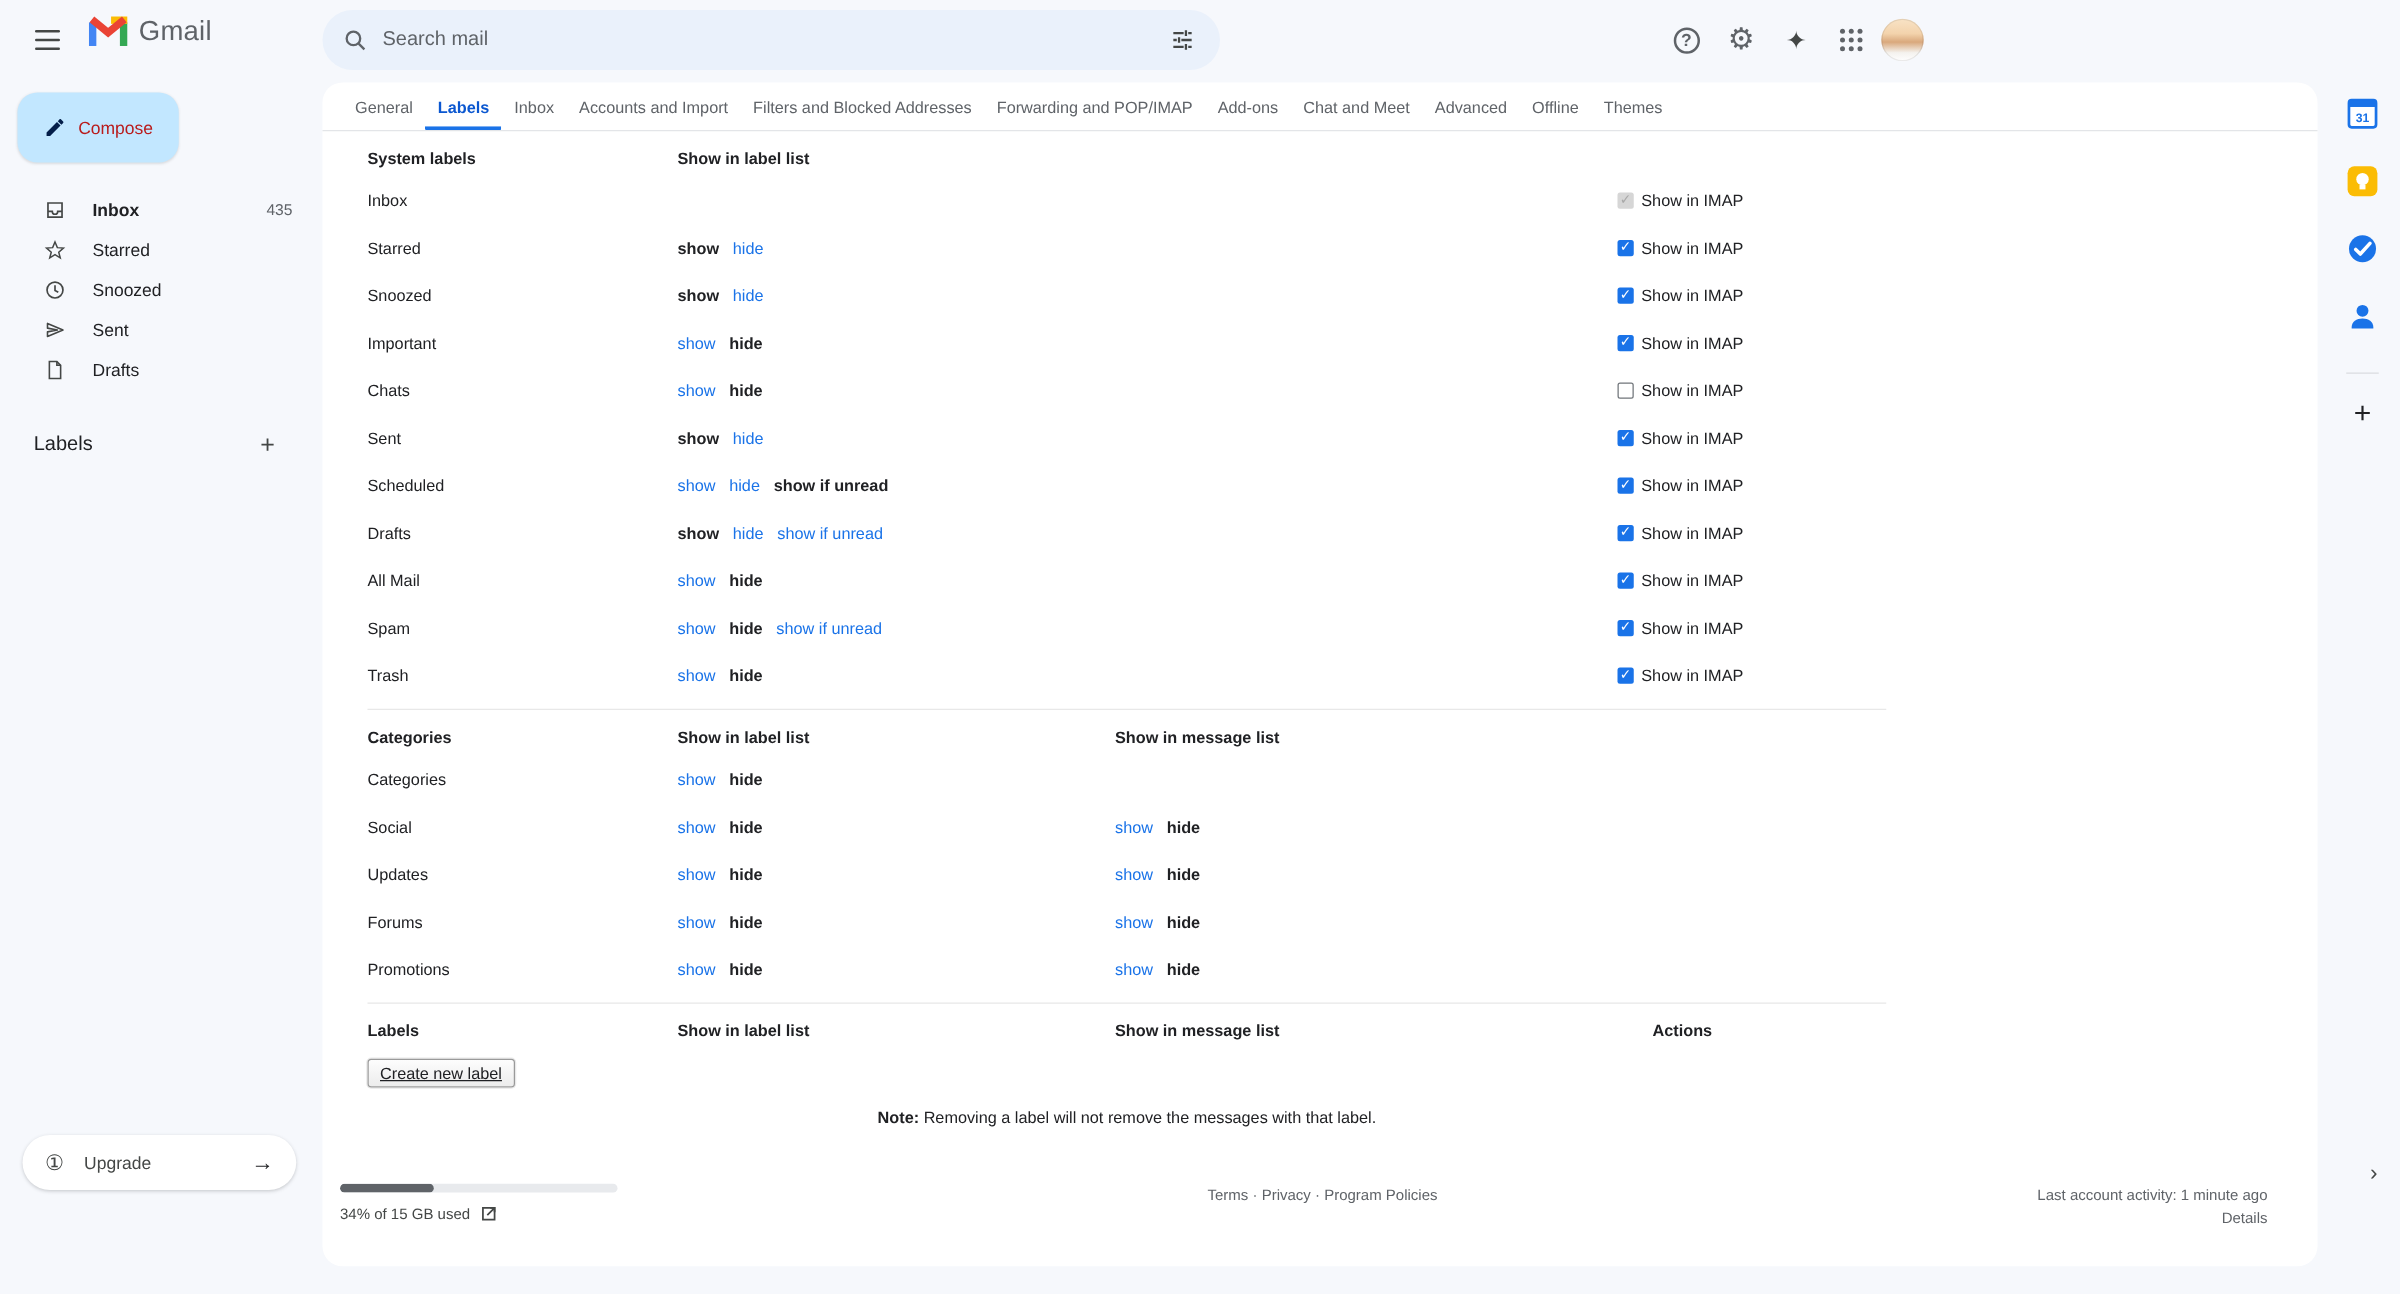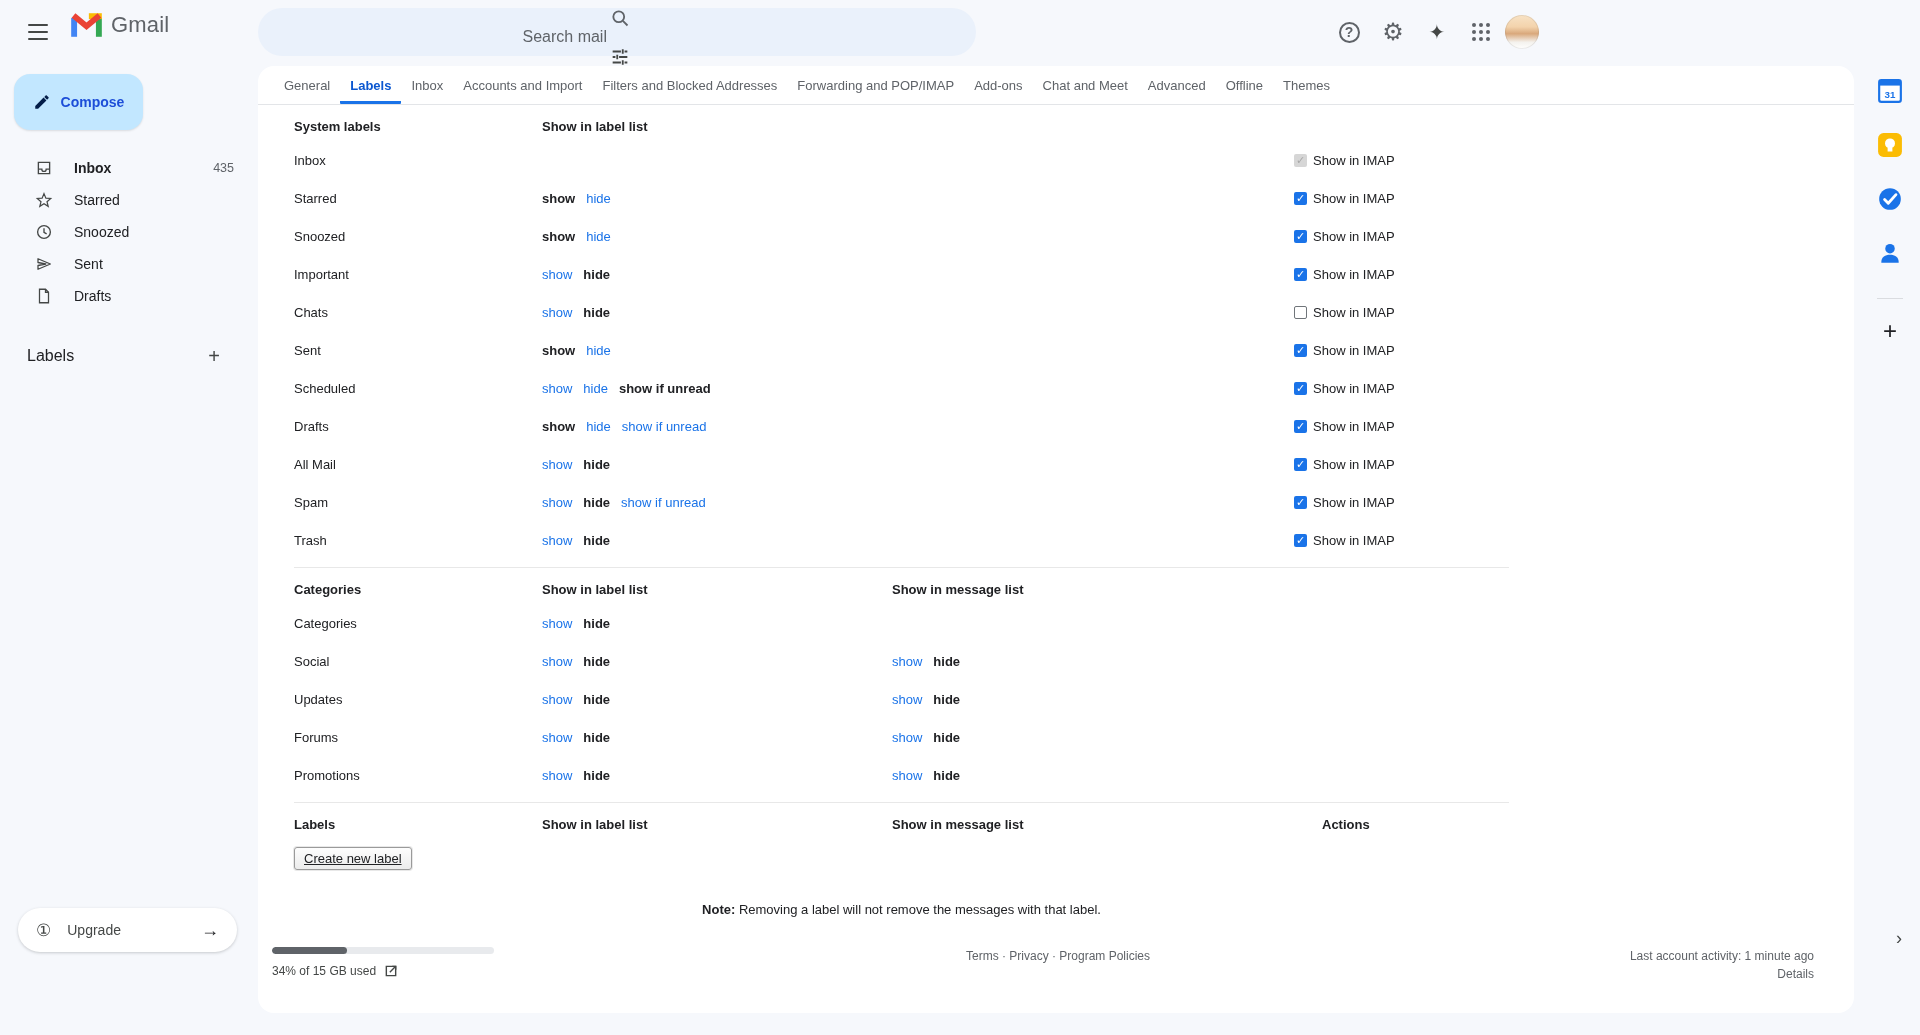--- a/index.html
+++ b/index.html
@@ -5,34 +5,34 @@
   * { margin:0; padding:0; box-sizing:border-box; }
   html,body { width:1920px; height:1035px; overflow:hidden; }
   body { background:#f6f8fc; font-family:"Liberation Sans", sans-serif; color:#202124; }
 
   
   .topbar { position:absolute; top:0; left:0; width:1547px; height:64px; display:flex; align-items:center; }
   .burger { position:absolute; left:18px; top:14px; width:40px; height:36px; display:flex; flex-direction:column; justify-content:center; gap:5px; padding:0 10px; cursor:pointer; border-radius:50%; }
   .burger span { display:block; height:2px; background:#444746; border-radius:1px; }
   .logo { position:absolute; left:70px; top:12px; display:flex; align-items:center; gap:8px; }
   .logo-text { font-size:22px; color:#5f6368; letter-spacing:0.2px; }
-  .search { position:absolute; left:258px; top:8px; width:718px; height:48px; background:#eaf1fb; border-radius:24px; display:flex; align-items:center; padding:0 10px 0 16px;flex-direction:column; }
+  .search { position:absolute; left:258px; top:8px; width:718px; height:48px; background:#eaf1fb; border-radius:24px; display:flex; align-items:center; padding:0 10px 0 16px; }
   .search input { flex:1; border:none; background:transparent; outline:none; font-size:16px; color:#202124; font-family:"Liberation Sans", sans-serif; margin-left:12px; }
   .search input::placeholder { color:#5f6368; }
   .iconbtn { width:40px; height:40px; border-radius:50%; display:flex; align-items:center; justify-content:center; cursor:pointer; color:#5f6368; }
   .topbar-right { position:absolute; right:8px; top:12px; display:flex; align-items:center; gap:4px; }
   .help-circle { width:21px; height:21px; border:2px solid #5f6368; border-radius:50%; font-size:14px; font-weight:bold; color:#5f6368; display:flex; align-items:center; justify-content:center; }
   .gear-glyph { font-size:24px; line-height:1; }
   .sparkle-glyph { font-size:20px; color:#444746; }
   .avatar { width:34px; height:34px; border-radius:50%; background:linear-gradient(180deg,#f8e3c6 0%,#f3d3ac 35%,#d9a87c 55%,#f4f2ee 80%,#ffffff 100%); box-shadow:inset 0 0 0 1px rgba(0,0,0,0.08); cursor:pointer; }
 
   
   .sidebar { position:absolute; left:0; top:64px; width:256px; }
   .compose { margin:10px 0 0 14px; width:129px; height:56px; background:#c2e7ff; border-radius:16px; display:flex; align-items:center; justify-content:center; gap:10px; cursor:pointer; box-shadow:0 1px 2px rgba(60,64,67,0.15); }
-  .compose .lbl { font-size:14px; font-weight:700; color:#1d4ed8; }
+  .compose .lbl { font-size:14px; font-weight:400; color:#b91c1c; }
   .nav { margin-top:22px; }
   .nav-item { height:32px; display:flex; align-items:center; padding:0 22px 0 34px; cursor:pointer; border-radius:0 16px 16px 0; }
   .nav-item .nicon { width:20px; height:20px; display:flex; align-items:center; justify-content:center; color:#444746; }
   .nav-item .nlabel { margin-left:20px; font-size:14px; color:#202124; flex:1; }
   .nav-item.bold .nlabel { font-weight:bold; }
   .nav-item .ncount { font-size:12.5px; color:#5f6368; }
   .labels-head { margin-top:30px; padding:0 28px 0 27px; display:flex; align-items:center; justify-content:space-between; }
   .labels-head .ltitle { font-size:16px; color:#202124; }
   .labels-head .plus { font-size:20px; color:#444746; cursor:pointer; width:28px; height:28px; display:flex; align-items:center; justify-content:center; border-radius:50%; }
   .upgrade { position:absolute; left:18px; top:844px; width:219px; height:44px; background:#ffffff; border-radius:22px; display:flex; align-items:center; padding:0 18px; box-shadow:0 1px 3px rgba(60,64,67,0.25); cursor:pointer; }
@@ -64,21 +64,21 @@
   .opt-link { color:#1a73e8; cursor:pointer; }
   .divider { border-top:1px solid #e8e8e8; margin:8px 0 6px 0; width:1215px; margin-left:36px; }
 
   .cb { width:13px; height:13px; border-radius:2px; display:inline-flex; align-items:center; justify-content:center; font-size:11px; line-height:1; cursor:pointer; }
   .cb.checked { background:#1a73e8; color:#fff; }
   .cb.unchecked { background:#fff; border:1.5px solid #70757a; }
   .cb.disabled { background:#d6d6d6; color:#a8a8a8; cursor:default; }
   .cb-label { margin-left:6px; color:#202124; }
 
   .create-btn { margin:8px 0 0 36px; font-size:13px; font-family:"Liberation Sans", sans-serif; color:#202124; background:linear-gradient(#fdfdfd,#ececec); border:1px solid #9a9a9a; border-radius:3px; padding:3px 9px; cursor:pointer; box-shadow:0 0 0 1px #e8e8e8;text-decoration:underline; }
-  .note { margin-top:32px; margin-left:36px; width:1215px; text-align:center; font-size:13px; color:#202124; }
+  .note { margin-top:16px; margin-left:36px; width:1215px; text-align:center; font-size:13px; color:#202124; }
   .note b { font-weight:bold; }
 
   
   .card-footer { position:absolute; left:14px; right:10px; bottom:14px; height:52px; font-size:12px; color:#5f6368; }
   .storage { position:absolute; left:0; top:0; width:240px; }
   .meter { width:222px; height:7px; background:#e8eaed; border-radius:4px; overflow:hidden; cursor:pointer; }
   .meter-fill { height:100%; background:#5f6368; border-radius:4px; }
   .storage-text { margin-top:10px; display:flex; align-items:center; gap:8px; color:#444746; }
   .flinks { position:absolute; left:0; right:0; top:2px; text-align:center; }
   .flinks a { color:#5f6368; text-decoration:none; cursor:pointer; }

